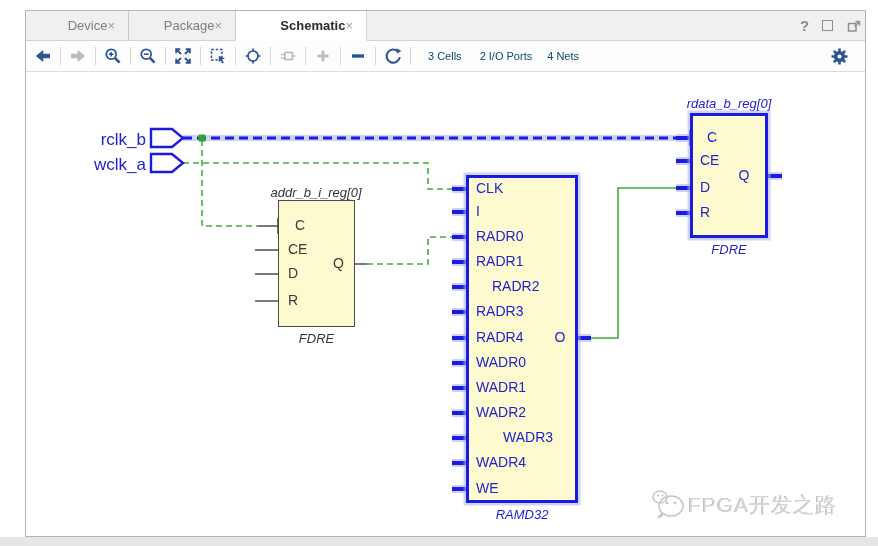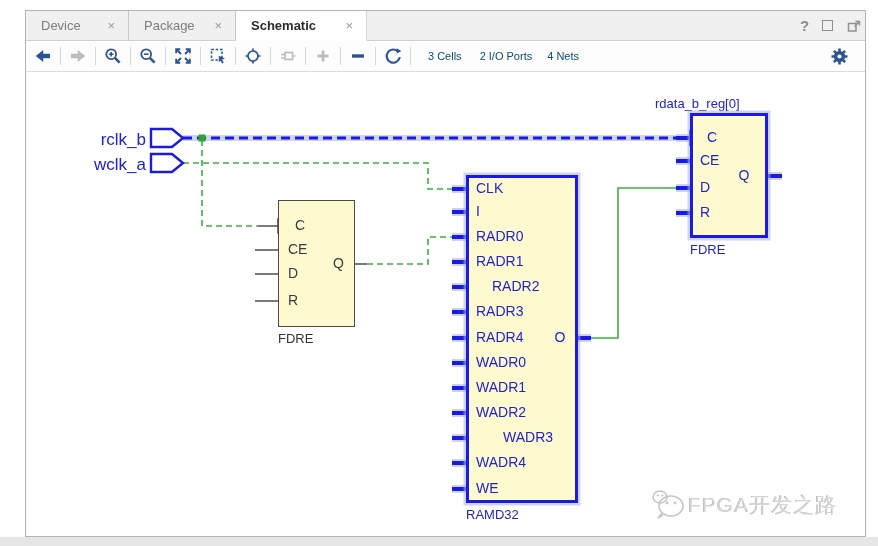--- a/index.html
+++ b/index.html
@@ -4,21 +4,21 @@
 <style>
   html,body{margin:0;padding:0;background:#fff;}
   .screen{position:relative;width:878px;height:546px;background:#ffffff;
           font-family:"Liberation Sans",sans-serif;overflow:hidden;}
   
   .panel-border{position:absolute;left:25px;top:10px;width:841px;height:527px;
                 border:1px solid #b4b4b4;box-sizing:border-box;background:#fff;}
   .bottom-strip{position:absolute;left:0;top:537px;width:878px;height:9px;background:#e6e6e6;}
   .tabbar{position:absolute;left:26px;top:11px;width:839px;height:30px;background:#f0f0f0;
           border-bottom:1px solid #d2d2d2;display:flex;align-items:stretch;box-sizing:border-box;}
-  .tab{display:flex;align-items:center;justify-content:space-between;padding:0 13px 0 15px;
+  .tab{display:flex;align-items:center;justify-content:flex-end;padding:0 13px 0 15px;
        font-size:13px;color:#7d7d7d;border-right:1px solid #c9c9c9;box-sizing:border-box;cursor:default;}
   .tab .close{color:#9a9a9a;font-size:13px;line-height:13px;}
   .tab.active{background:#ffffff;color:#2b2b2b;font-weight:bold;border-right:1px solid #d6d6d6;
               margin-bottom:-1px;border-bottom:1px solid #fff;}
   .tab.active .close{font-weight:normal;}
   .winctl{position:absolute;left:800px;top:14px;display:flex;gap:13px;align-items:center;height:22px;}
   .winctl .help{color:#8a8a8a;font-size:15px;font-weight:bold;}
   .maxbox{width:11px;height:11px;border:1.5px solid #8f8f8f;box-sizing:border-box;}
   .toolbar{position:absolute;left:26px;top:41px;width:839px;height:31px;background:#fdfdfd;
            border-bottom:1px solid #dcdcdc;display:flex;align-items:center;box-sizing:border-box;}
@@ -32,21 +32,21 @@
   .port-label{font-size:17px;color:#2222cc;text-align:right;width:86px;}
   .cellbox{position:absolute;box-sizing:border-box;background:#fdfad0;}
   .cell-unsel{border:1.6px solid #4a4a4a;}
   .cell-sel{border:3px solid #1b1be0;box-shadow:0 0 0 2.5px rgba(168,176,240,.55);}
   .pin{position:absolute;font-size:14px;white-space:nowrap;}
   .pin-dark{color:#3a3a3a;}
   .pin-blue{color:#2222cc;}
   .inst{font-size:13px;}
   .inst-dark{color:#333333;}
   .inst-blue{color:#2222cc;}
-  .ctr{text-align:left;}
+  .ctr{text-align:center;font-style:italic;}
   .ram-label{background:#ffffff;padding:0 2px;}
   
   .watermark{position:absolute;left:650px;top:489px;display:flex;align-items:center;}
   .watermark .wm-text{font-size:21px;color:#d4d4d4;letter-spacing:1px;
       text-shadow:1px 1px 0 #ffffff,-0.5px -0.5px 0 #a8a8a8;}
 </style>
 </head>
 <body>
 
 <div class="screen">
@@ -255,20 +255,21 @@
     <polygon points="278,219.5 278,232.5 289,226" fill="#fdfad0" stroke="#4a4a4a" stroke-width="1.6"></polygon>
     <polygon points="690,131.5 690,144.5 701,138" fill="#fdfad0" stroke="#1b1be0" stroke-width="2"></polygon>
 
     <polygon points="151,129 172,129 183,138 172,147 151,147" fill="#ffffff" stroke="#1b1be0" stroke-width="2.4"></polygon>
     <polygon points="151,154 172,154 183,163 172,172 151,172" fill="#ffffff" stroke="#1b1be0" stroke-width="2.4"></polygon>
   </svg>
 
   <div class="lbl port-label" style="left:60px;top:130px">rclk_b</div>
   <div class="lbl port-label" style="left:60px;top:155px">wclk_a</div>
 
+  <div class="lbl inst inst-dark ctr" style="left:246px;top:185px;width:140px">addr_b_i_reg[0]</div>
   <div class="cellbox cell-unsel" style="left:278px;top:200px;width:77px;height:127px"></div>
   <div class="pin pin-dark" style="left:295px;top:217px">C</div>
   <div class="pin pin-dark" style="left:288px;top:241px">CE</div>
   <div class="pin pin-dark" style="left:288px;top:265px">D</div>
   <div class="pin pin-dark" style="left:288px;top:292px">R</div>
   <div class="pin pin-dark" style="left:322px;top:255px;width:22px;text-align:right">Q</div>
   <div class="lbl inst inst-dark ctr" style="left:278px;top:331px;width:77px">FDRE</div>
 
   <div class="cellbox cell-sel" style="left:466px;top:175px;width:112px;height:328px"></div>
   <div class="pin pin-blue" style="left:476px;top:180px">CLK</div>

